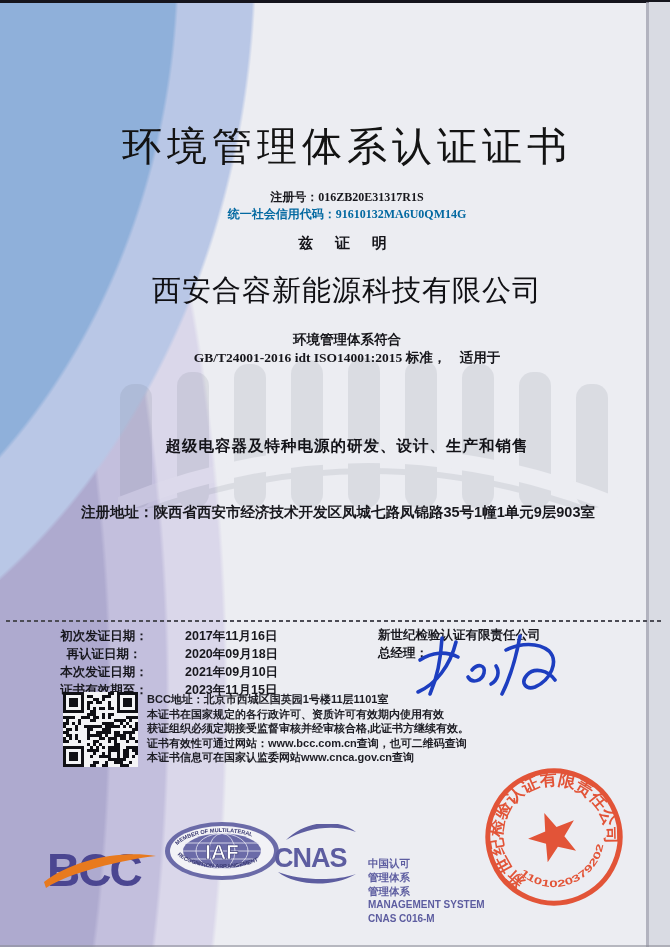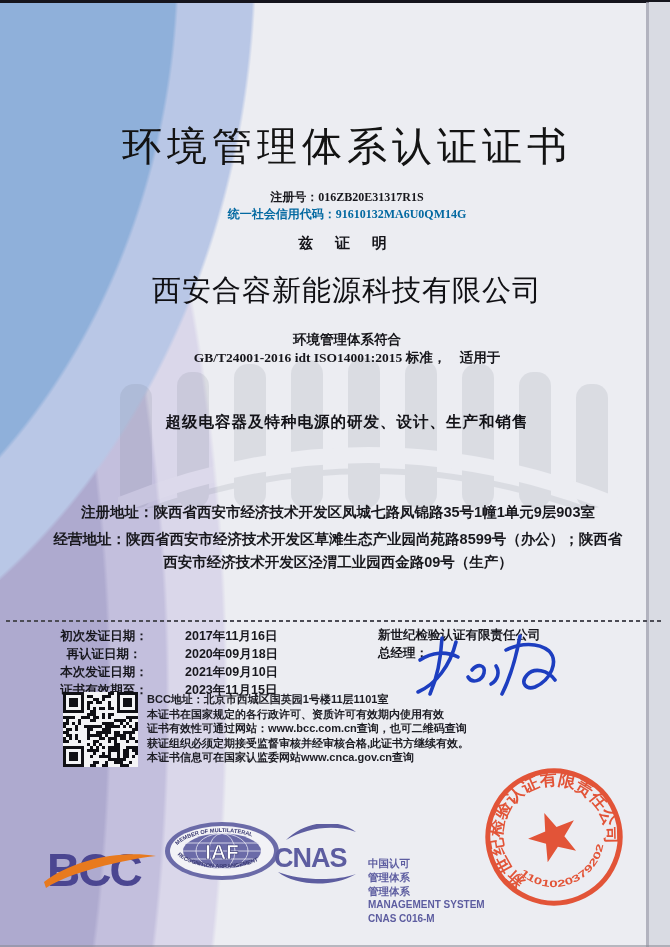--- a/index.html
+++ b/index.html
@@ -30,21 +30,21 @@
   .creditline{left:24px;top:206px;width:646px;text-align:center;font-size:12px;font-weight:700;
     font-family:"Liberation Serif", serif;color:#0369a1;}
   .certify{left:24px;top:234px;width:646px;text-align:center;font-size:15px;font-weight:700;
     letter-spacing:9px;font-family:"Liberation Serif", serif;color:#141419;}
   .company{left:24px;top:271px;width:646px;text-align:center;font-size:29px;letter-spacing:1px;
     font-family:"Liberation Serif", serif;color:#101014;}
   .sysline{left:24px;top:331px;width:646px;text-align:center;font-size:13.5px;font-weight:700;
     font-family:"Liberation Serif", serif;color:#16161b;}
   .stdline{left:24px;top:349px;width:646px;text-align:center;font-size:13.5px;font-weight:700;
     font-family:"Liberation Serif", serif;color:#16161b;}
-  .scope{left:24px;top:412px;width:646px;text-align:center;font-size:15.5px;font-weight:700;
+  .scope{left:24px;top:436px;width:646px;text-align:center;font-size:15.5px;font-weight:700;
     letter-spacing:1px;font-family:"Liberation Serif", serif;color:#131318;}
   .addresses{left:52px;top:501px;width:572px;text-align:center;font-size:14.5px;font-weight:700;
     line-height:23.5px;color:#18181d;}
   .addresses p{margin:0 0 3px 0;}
   .dashline{left:6px;top:620px;width:656px;height:2px;
     background:repeating-linear-gradient(90deg,#4c4c55 0 4px,transparent 4px 7px);}
   .dates{left:30px;top:627px;width:330px;font-size:12.5px;font-weight:700;color:#17171d;}
   .date-row{display:flex;height:18px;line-height:18px;}
   .date-row .lbl{width:148px;text-align:center;}
   .date-row .val{padding-left:7px;}
@@ -96,21 +96,20 @@
 </div>
 
 <div class="abs certify">兹 证 明</div>
 <div class="abs company">西安合容新能源科技有限公司</div>
 <div class="abs sysline">环境管理体系符合</div>
 <div class="abs stdline">GB/T24001-2016 idt ISO14001:2015 标准，　适用于</div>
 <div class="abs scope">超级电容器及特种电源的研发、设计、生产和销售</div>
 
 <div class="abs addresses">
   <p><span>注册地址：</span><span>陕西省西安市经济技术开发区凤城七路凤锦路35号1幢1单元9层903室</span></p>
-  <p><span>经营地址：</span><span>陕西省西安市经济技术开发区草滩生态产业园尚苑路8599号（办公）；陕西省西安市经济技术开发区泾渭工业园西金路09号（生产）</span></p>
 </div>
 
 <div class="abs dashline"></div>
 
 <div class="abs dates">
   <div class="date-row">
     <span class="lbl">初次发证日期：</span>
     <span class="val">2017年11月16日</span>
   </div>
   <div class="date-row">
@@ -357,22 +356,22 @@
       <rect x="57" y="3" width="15" height="15" fill="#f4f4f6"></rect>
       <rect x="60" y="6" width="9" height="9" fill="#101015"></rect>
       <rect x="0" y="54" width="21" height="21" fill="#101015"></rect>
       <rect x="3" y="57" width="15" height="15" fill="#f4f4f6"></rect>
       <rect x="6" y="60" width="9" height="9" fill="#101015"></rect>
     </svg></div>
 
 <div class="abs notes">
   <div>BCC地址：北京市西城区国英园1号楼11层1101室</div>
   <div>本证书在国家规定的各行政许可、资质许可有效期内使用有效</div>
+  <div>获证组织必须定期接受监督审核并经审核合格,此证书方继续有效。</div>
   <div>证书有效性可通过网站：www.bcc.com.cn查询，也可二维码查询</div>
-  <div>获证组织必须定期接受监督审核并经审核合格,此证书方继续有效。</div>
   <div>本证书信息可在国家认监委网站www.cnca.gov.cn查询</div>
 </div>
 
 <svg class="abs seal" width="170" height="170" viewBox="-85 -85 170 170">
   <g transform="rotate(-22)" stroke="none">
     <circle cx="0" cy="0" r="66" fill="none" stroke="#e2492a" stroke-width="5"></circle>
     <path id="sealTop" d="M -42.6 29.8 A 52 52 0 1 1 42.6 29.8" fill="none"></path>
     <text font-size="16" fill="#e2492a" font-weight="700" font-family="Liberation Sans, sans-serif">
       <textPath href="#sealTop" startOffset="0" textLength="222" lengthAdjust="spacingAndGlyphs">新世纪检验认证有限责任公司</textPath>
     </text>

